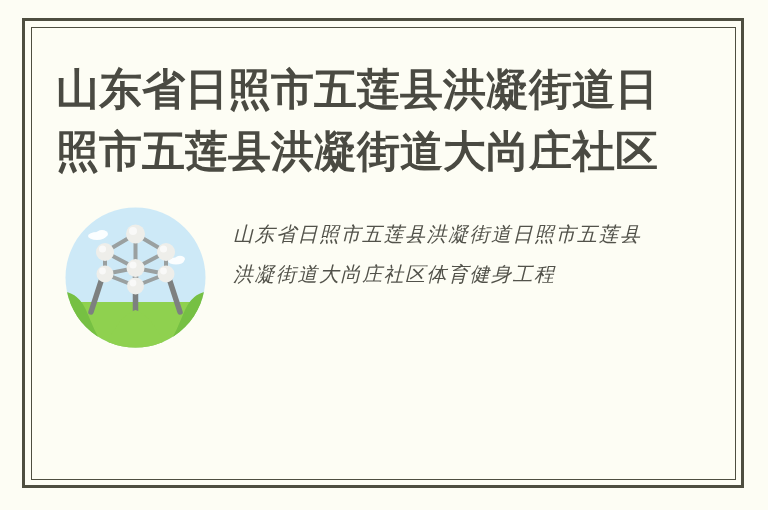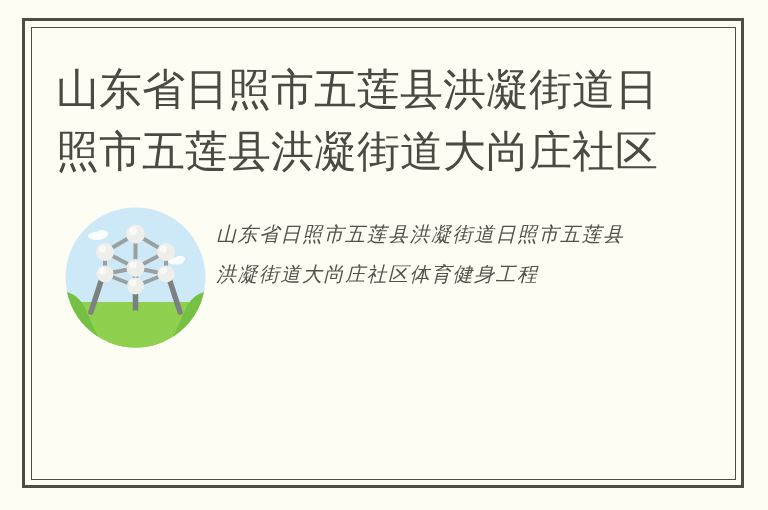--- a/index.html
+++ b/index.html
@@ -49,21 +49,21 @@
   
   .headline {
     position: absolute;
     left: 56px;
     top: 58px;
     width: 640px;
     font-size: 43px;
     line-height: 62px;
     letter-spacing: 0px;
     color: #4a4a42;
-    font-weight: 400;
+    font-weight: 700;
     font-family: "DejaVu Sans", "Liberation Sans", sans-serif;
     white-space: normal;
     word-break: break-all;
   }
 
   
   .article {
     position: absolute;
     left: 64px;
     top: 206px;
@@ -80,21 +80,21 @@
   }
 
   .thumb svg {
     display: block;
     width: 143px;
     height: 143px;
   }
 
   .article-text {
     position: absolute;
-    left: 152px;
+    left: 169px;
     top: 8px;
     width: 420px;
     font-size: 20px;
     line-height: 40px;
     color: #52524a;
     font-family: "DejaVu Serif", "Liberation Serif", serif;
     font-style: italic;
     letter-spacing: 1.5px;
     word-break: break-all;
     white-space: normal;

